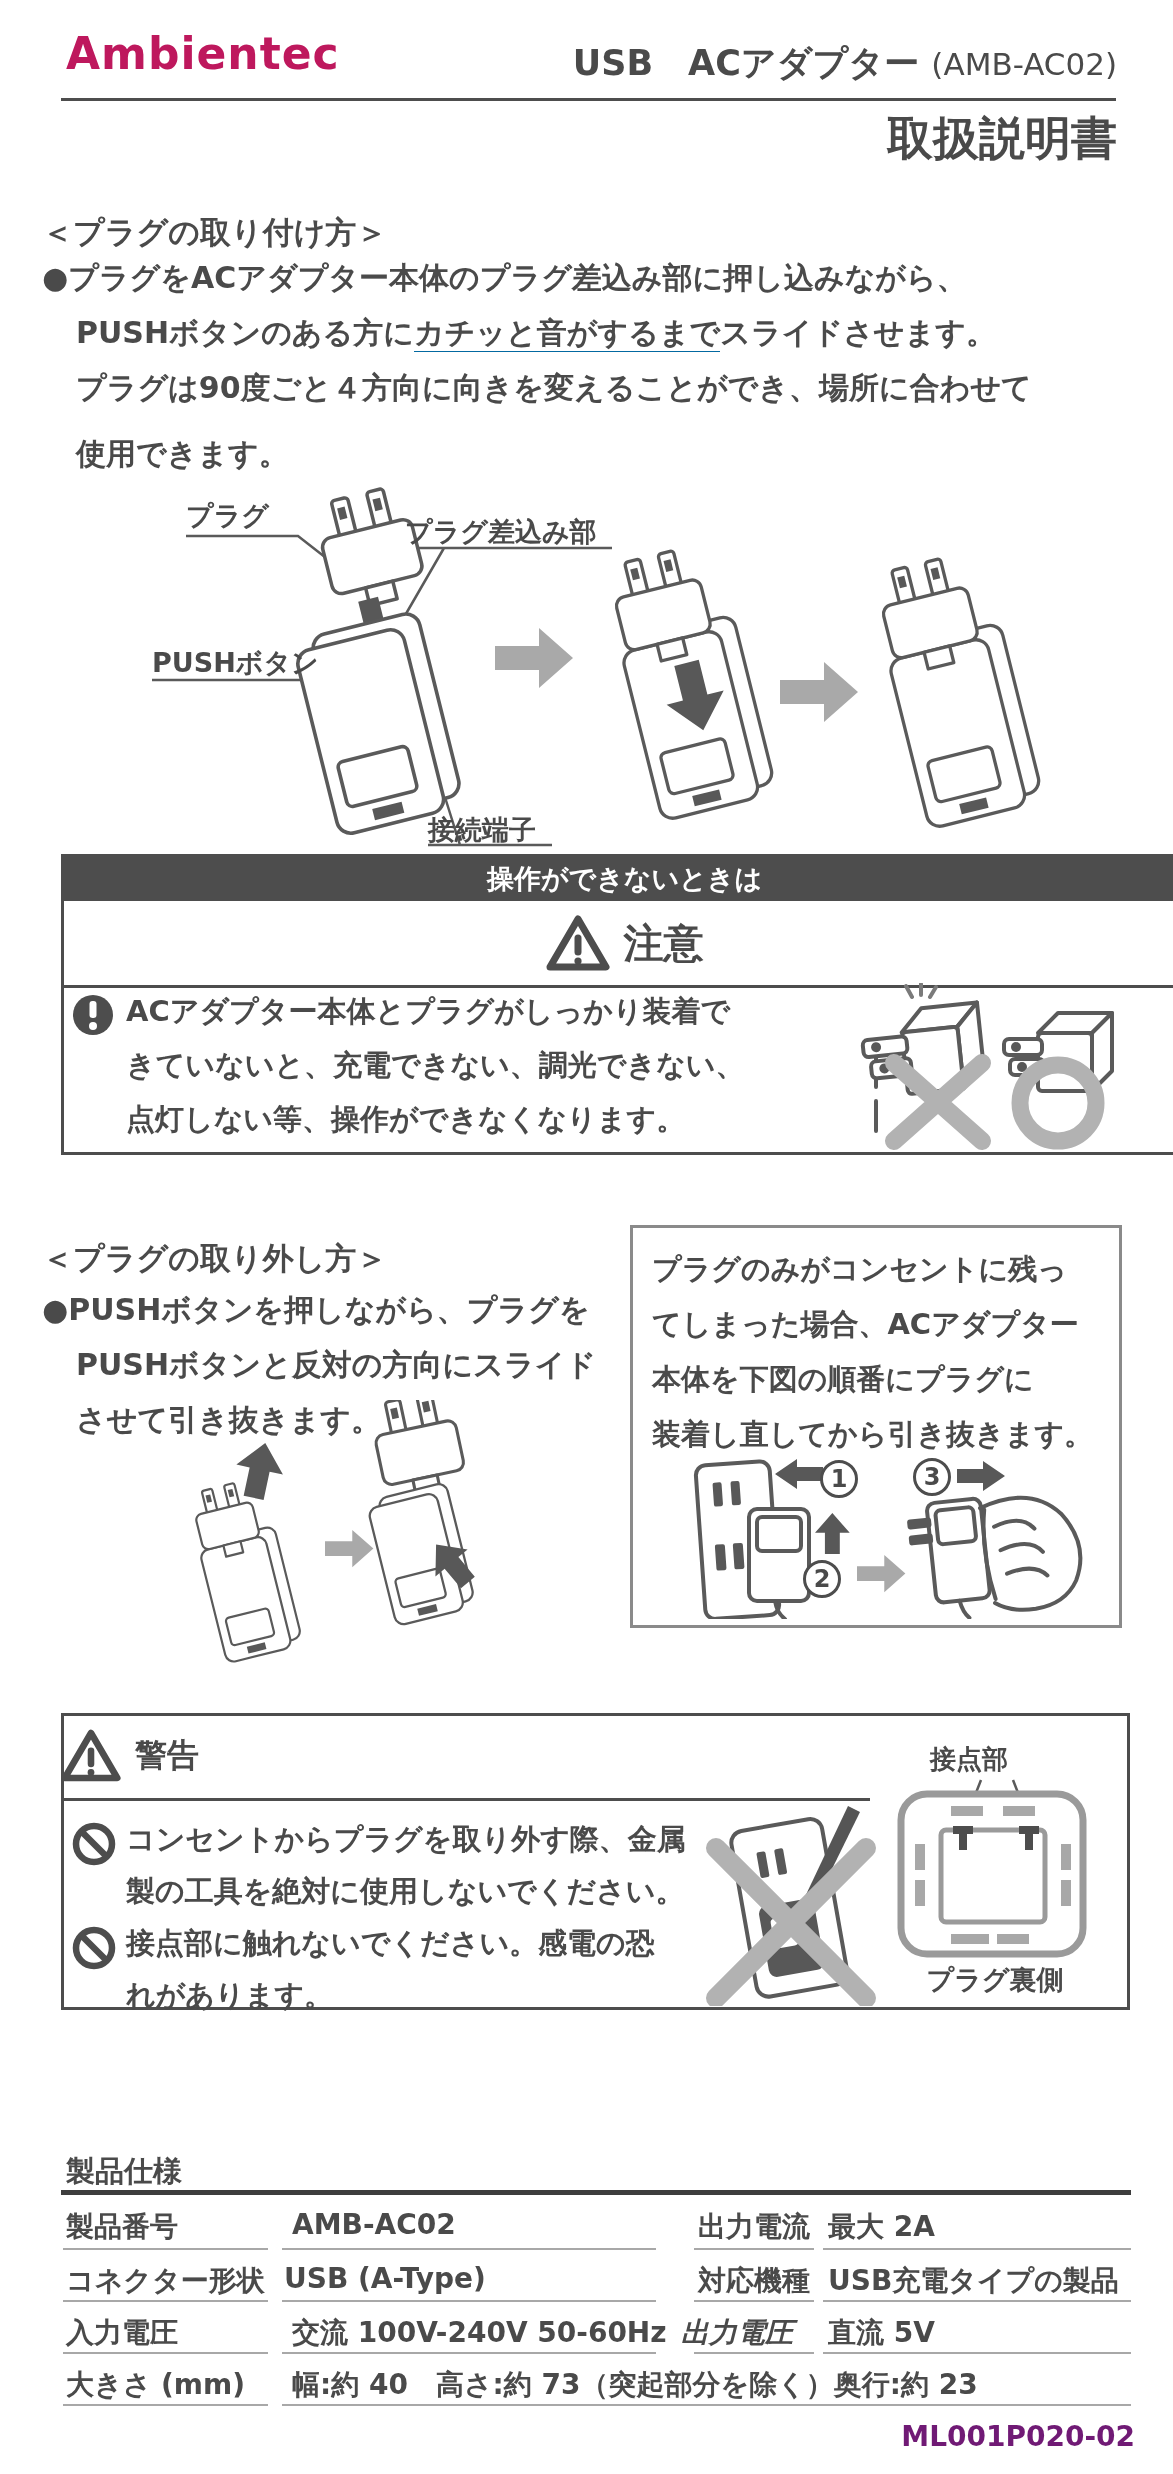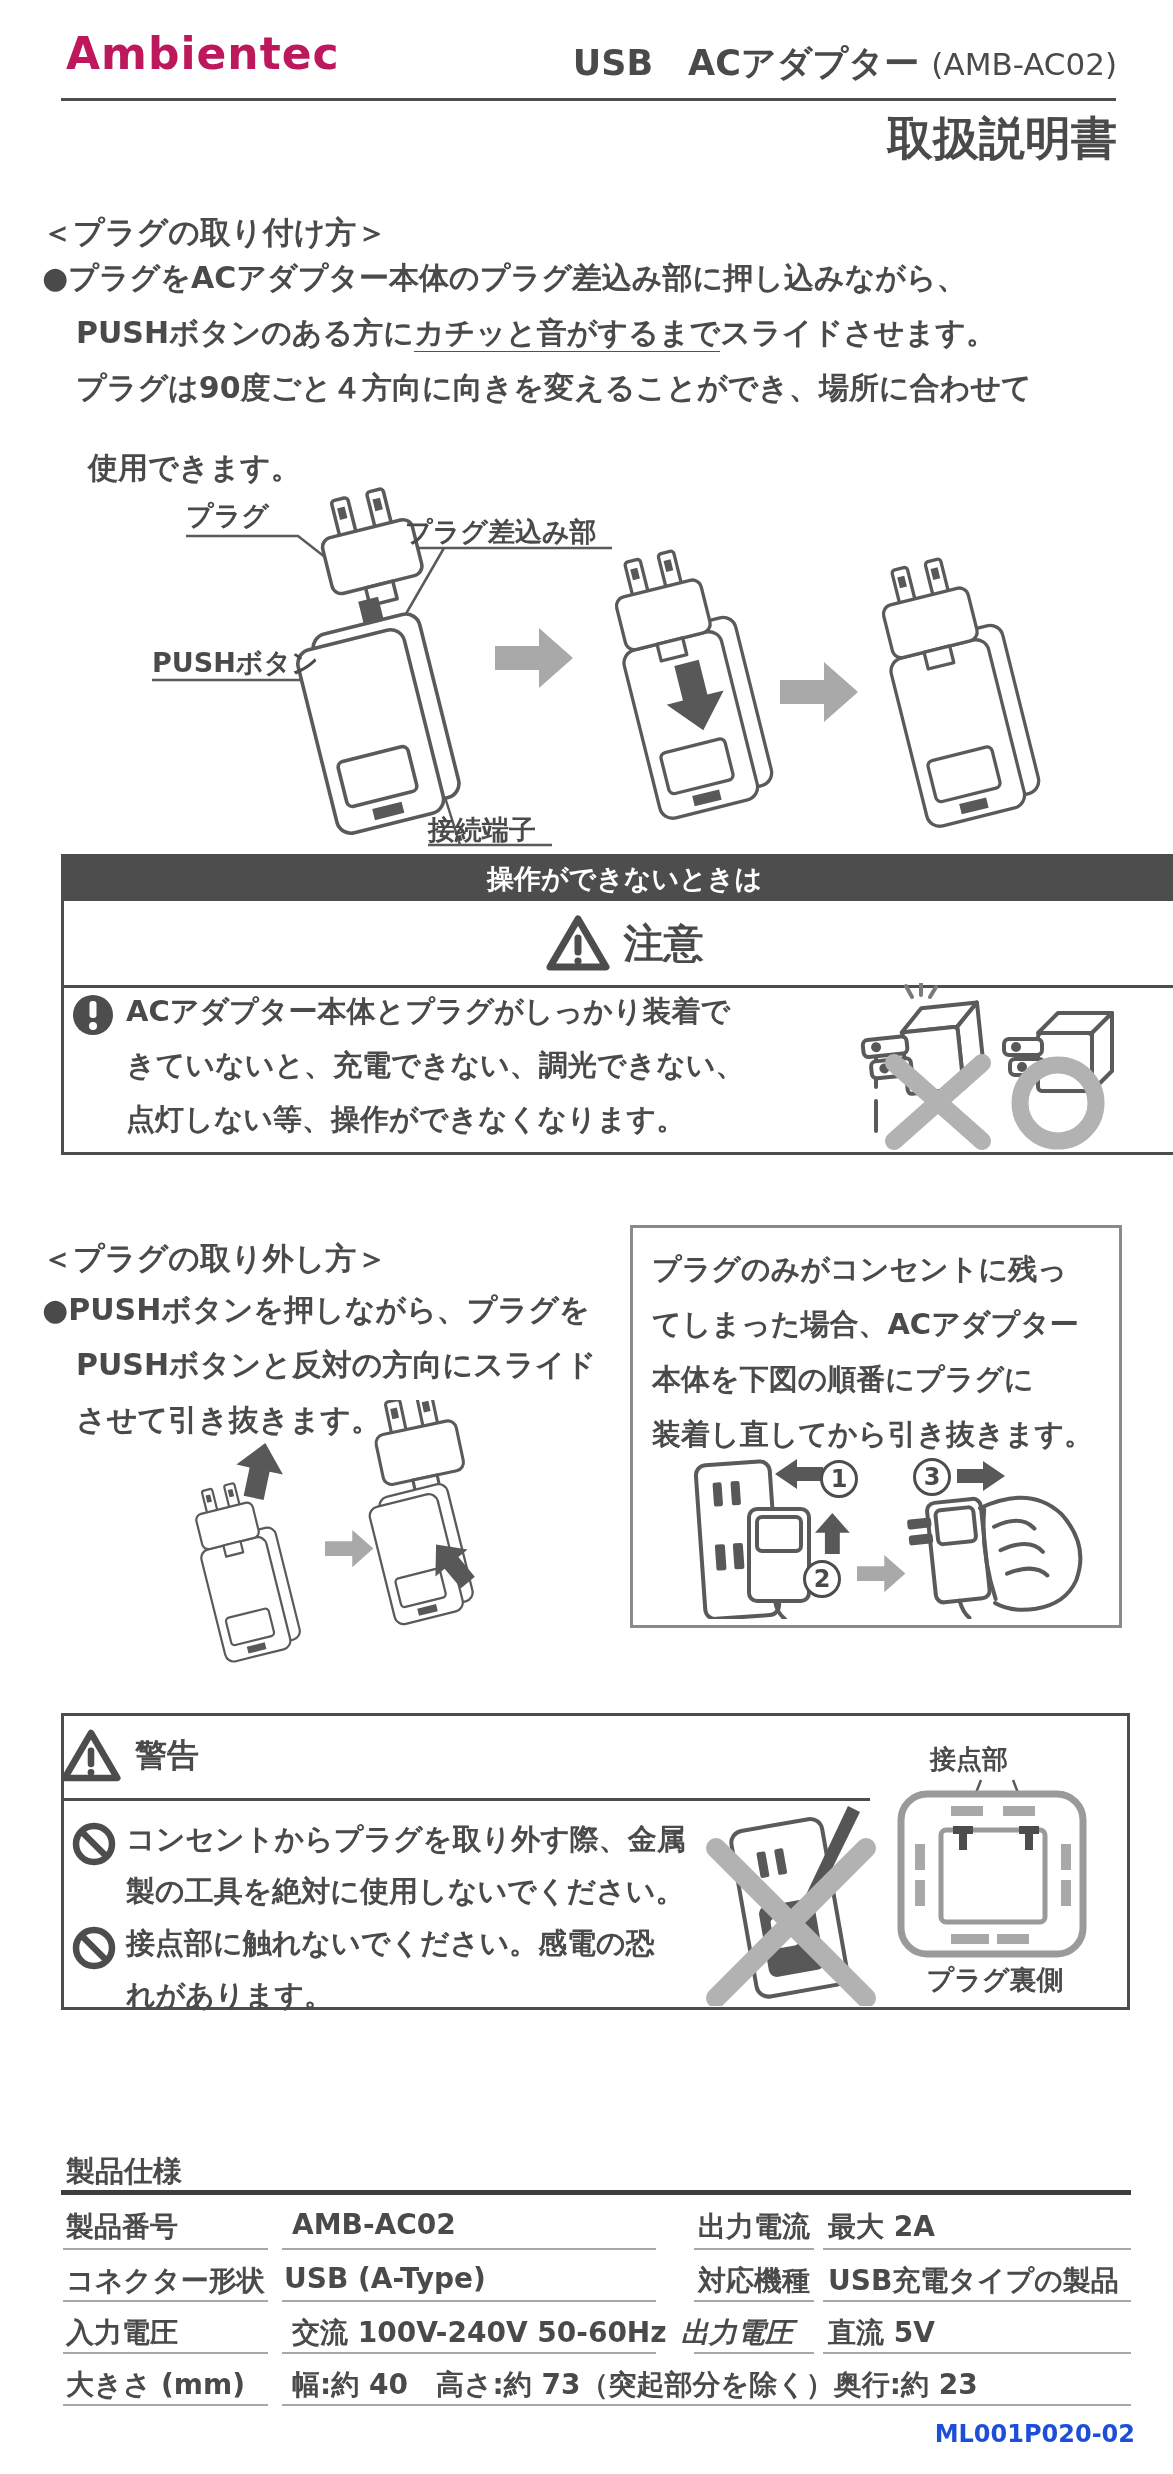--- a/index.html
+++ b/index.html
@@ -29,21 +29,21 @@
   .stuck-line{font-size:29px;font-weight:600;white-space:nowrap;}
   .diag-label{font-size:26px;font-weight:600;white-space:nowrap;}
   .numcircle{position:absolute;width:38px;height:38px;border:3px solid #4d4d4d;border-radius:50%;
              box-sizing:border-box;display:flex;align-items:center;justify-content:center;
              font-size:24px;font-weight:700;background:#fff;}
   
   .spec-title{font-size:29px;font-weight:800;}
   .spec-thick{left:61px;top:2190px;width:1070px;height:5px;background:#3d3d3d;}
   .spec-cell{font-size:28px;font-weight:600;white-space:nowrap;}
   .spec-line{position:absolute;height:2px;background:#a8a8a8;}
-  .footer{font-size:24px;font-weight:600;color:#1d4ed8;}
+  .footer{font-size:28px;font-weight:600;color:#701a75;}
   
   .ln{fill:#fff;stroke:#5a5a5a;stroke-width:5px;stroke-linejoin:round;}
   .ln4{fill:#fff;stroke:#5a5a5a;stroke-width:4px;stroke-linejoin:round;}
   .nofill{fill:none;stroke:#5a5a5a;stroke-width:4px;stroke-linecap:round;stroke-linejoin:round;}
   .dk{fill:#585858;}
   .gy{fill:#a9a9a9;}
   .xgray{stroke:#b2b2b2;stroke-width:18px;stroke-linecap:round;fill:none;}
   .leader{stroke:#5a5a5a;stroke-width:2.5px;fill:none;}
 </style>
 </head>
@@ -93,21 +93,21 @@
   </div>
   <div class="abs hrule"></div>
   <div class="abs doctitle">取扱説明書</div>
 
   <div class="abs h1" style="left:42px;top:212px;">＜プラグの取り付け方＞</div>
   <div class="abs body-line" style="left:42px;top:258px;">●プラグをACアダプター本体のプラグ差込み部に押し込みながら、</div>
   <div class="abs body-line" style="left:76px;top:313px;">
     <span>PUSHボタンのある方に</span><span class="ul">カチッと音がするまで</span><span>スライドさせます。</span>
   </div>
   <div class="abs body-line" style="left:76px;top:368px;">プラグは90度ごと４方向に向きを変えることができ、場所に合わせて</div>
-  <div class="abs body-line" style="left:76px;top:448px;margin-left:12px;">使用できます。</div>
+  <div class="abs body-line" style="left:76px;top:434px;">使用できます。</div>
 
   <svg class="abs" style="left:40px;top:470px;" width="1100" height="385" viewBox="0 0 1100 385">
 
     <path class="leader" d="M146 66 H258 L322 116"></path>
     <path class="leader" d="M366 78 H572 M404 78 L352 168"></path>
     <path class="leader" d="M112 210 H300 L380 260"></path>
     <path class="leader" d="M388 375 H512 M420 375 L398 305"></path>
 
     <g transform="translate(272,36) rotate(-14) scale(0.70)">
         <use href="#g-plug-unit"></use>

